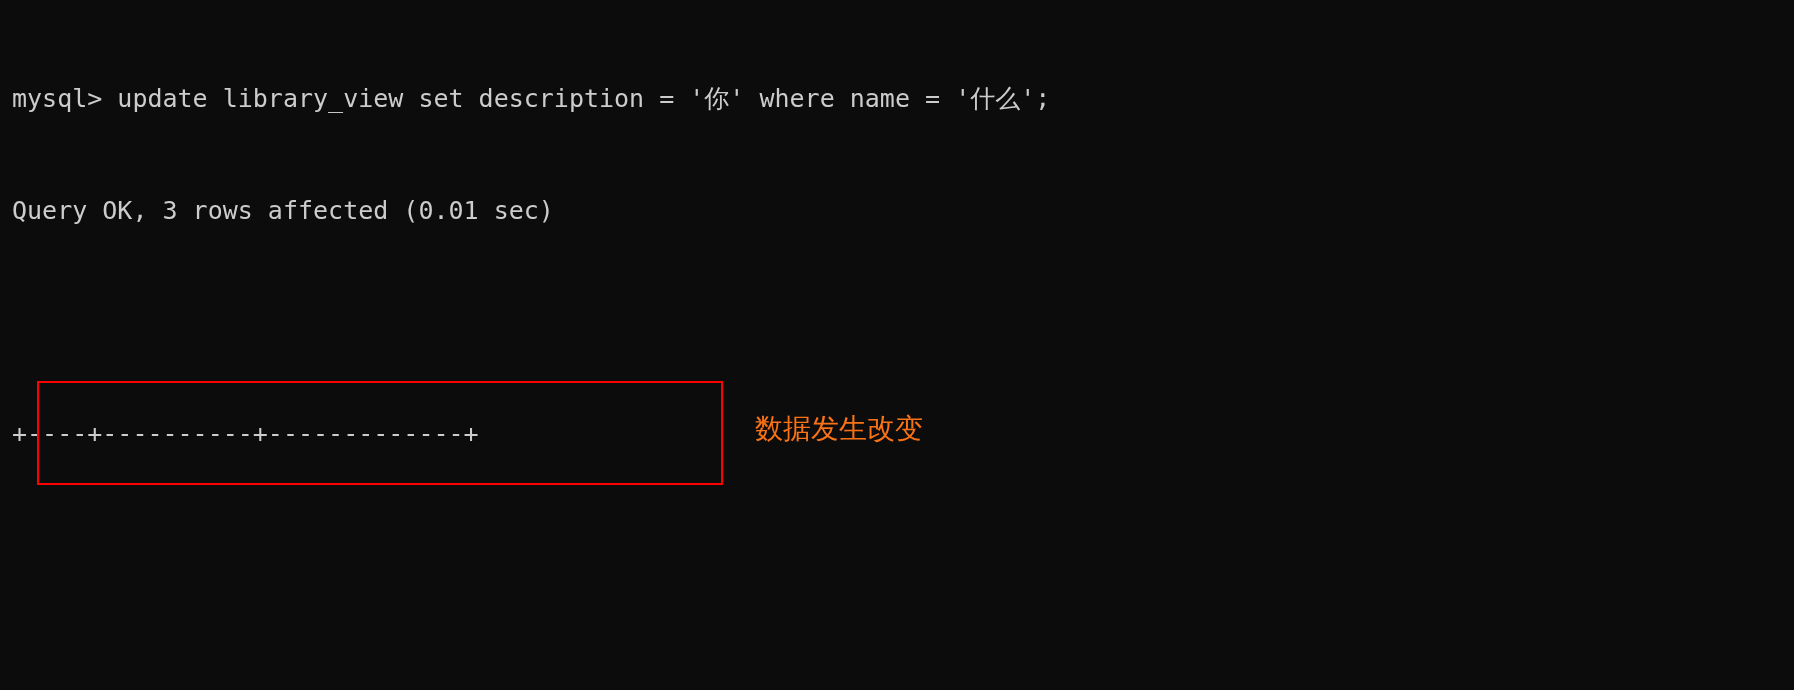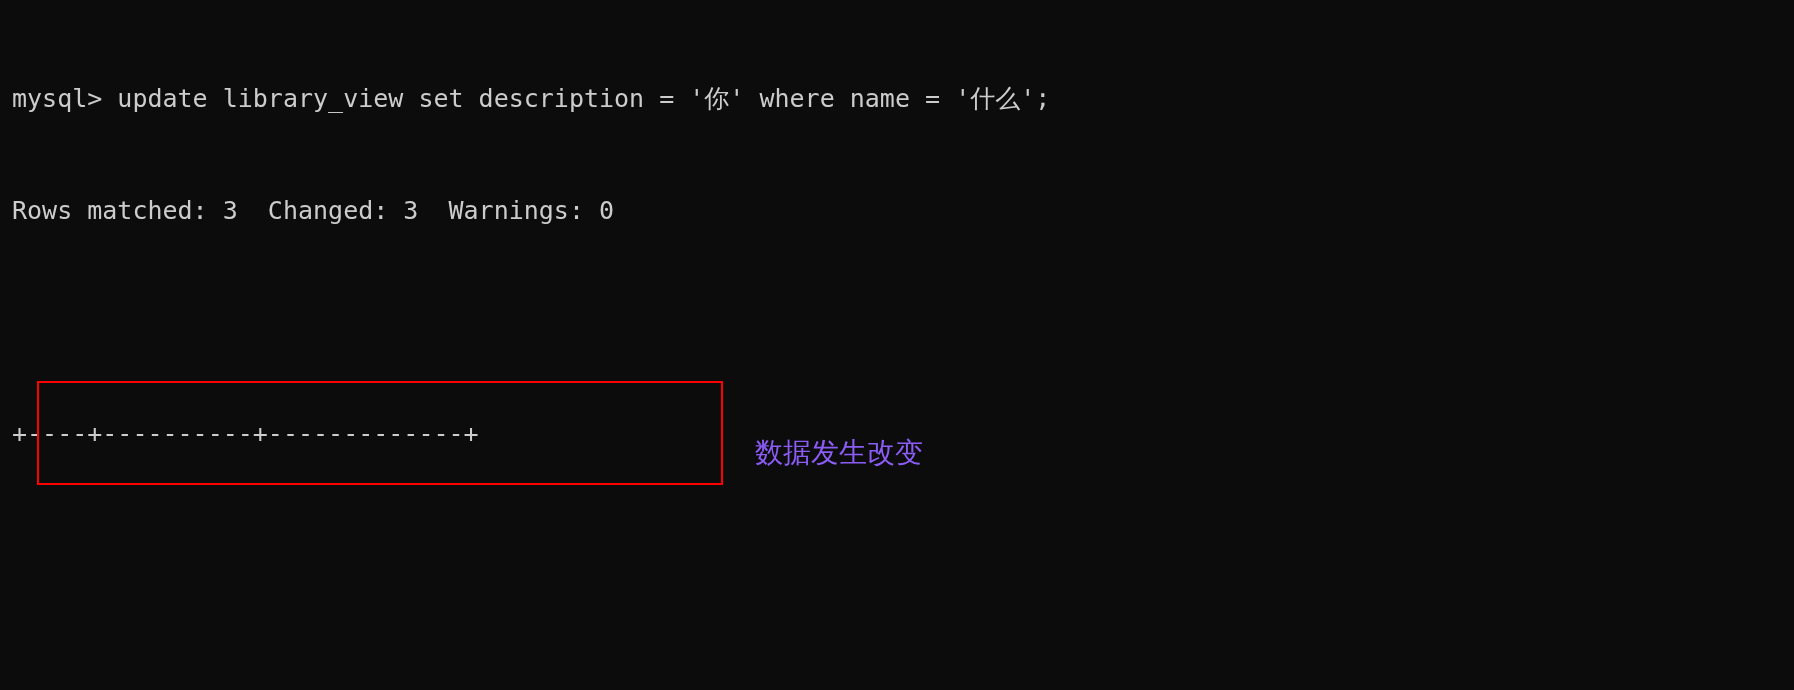--- a/index.html
+++ b/index.html
@@ -56,37 +56,37 @@
     height: 104px;
     border: 2px solid #ff0000;
     box-sizing: border-box;
     pointer-events: none;
   }
 
   
   #annotation-label {
     position: absolute;
     left: 755px;
-    top: 433px;
-    color: #8b5cf6;
+    top: 409px;
+    color: #f97316;
     font-family: "DejaVu Sans", "Liberation Sans", sans-serif;
     font-size: 28px;
     line-height: 40px;
     white-space: pre;
     font-weight: 400;
   }
 </style>
 </head>
 <body>
 
 <div id="terminal">
 
   <div id="console-lines">
     <div class="term-line">mysql&gt; update library_view set description = '你' where name = '什么';</div>
-    <div class="term-line">Rows matched: 3  Changed: 3  Warnings: 0</div>
+    <div class="term-line">Query OK, 3 rows affected (0.01 sec)</div>
     <div class="term-line blank"></div>
     <div class="term-line">+----+----------+-------------+</div>
     
     
     
     
     
     
     
     

